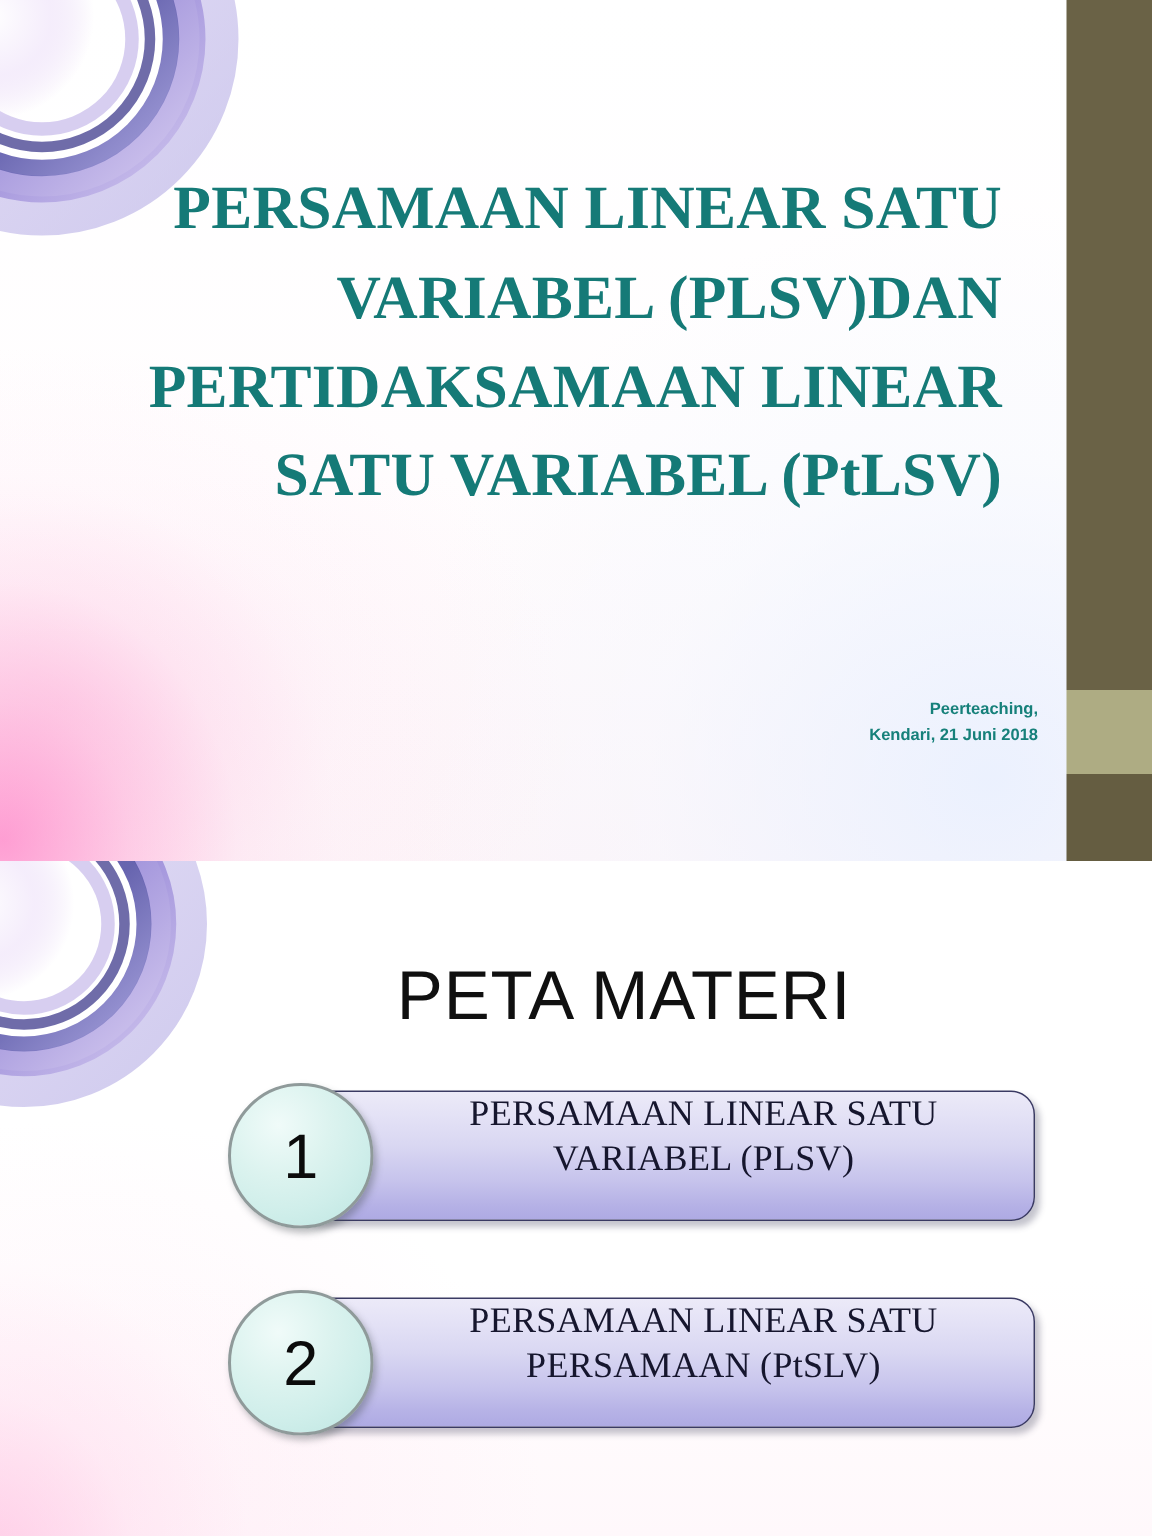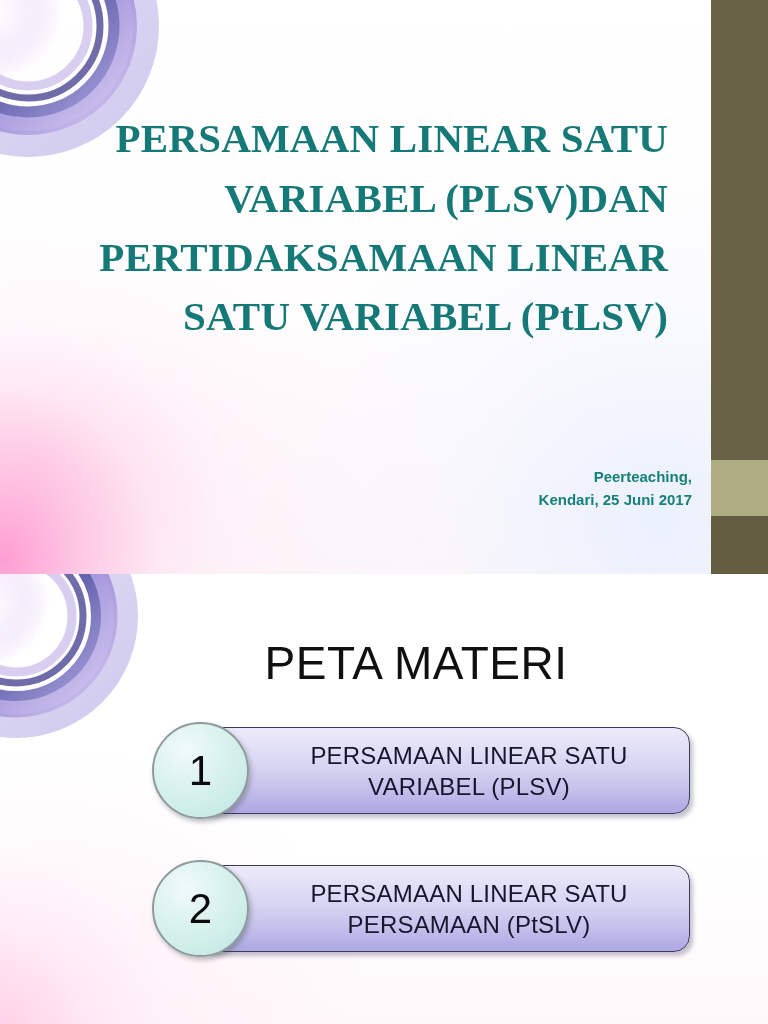--- a/index.html
+++ b/index.html
@@ -89,21 +89,21 @@
   }
   .s1-credits {
     position: absolute;
     left: 300px;
     top: 465px;
     width: 392px;
     text-align: right;
     color: #16807a;
     font-family: "Liberation Sans", sans-serif;
     font-weight: bold;
-    font-size: 15px;
+    font-size: 11px;
     line-height: 1.56;
   }
 
   
   .slide2 {
     position: absolute;
     left: 0;
     top: 574px;
     width: 768px;
     height: 450px;
@@ -160,24 +160,23 @@
     box-shadow: 3px 4px 4px rgba(60,60,90,0.30);
     box-sizing: border-box;
   }
   .map-box-text {
     position: absolute;
     left: 62px;
     top: 0;
     width: 420px;
     height: 87px;
     display: flex;
-    align-items: center;
     justify-content: center;
     text-align: center;
-    font-family: Liberation Sans, sans-serif;
+    font-family: Liberation Serif, serif;
     font-size: 24px;
     line-height: 1.27;
     color: #16162e;
     letter-spacing: 0.2px;
   }
   .map-circle {
     position: absolute;
     left: 152px;
     top: 0;
     width: 97px;
@@ -237,21 +236,21 @@
     </svg>
 
     <div class="s1-bar-top"></div>
     <div class="s1-bar-khaki"></div>
     <div class="s1-bar-bot"></div>
 
     <h1 class="s1-title">PERSAMAAN LINEAR SATU VARIABEL (PLSV)DAN PERTIDAKSAMAAN LINEAR SATU VARIABEL (PtLSV)</h1>
 
     <div class="s1-credits">
       <div>Peerteaching,</div>
-      <div>Kendari, 25 Juni 2017</div>
+      <div>Kendari, 21 Juni 2018</div>
     </div>
   </section>
 
   <section class="slide2">
     <div class="s2-bgwash"></div>
 
     <svg class="swirl s2-swirl" viewBox="0 0 300 300">
       <defs>
         <linearGradient id="g2a" x1="0" y1="0" x2="1" y2="1">
           <stop offset="0%" stop-color="#b99fe0"></stop>

